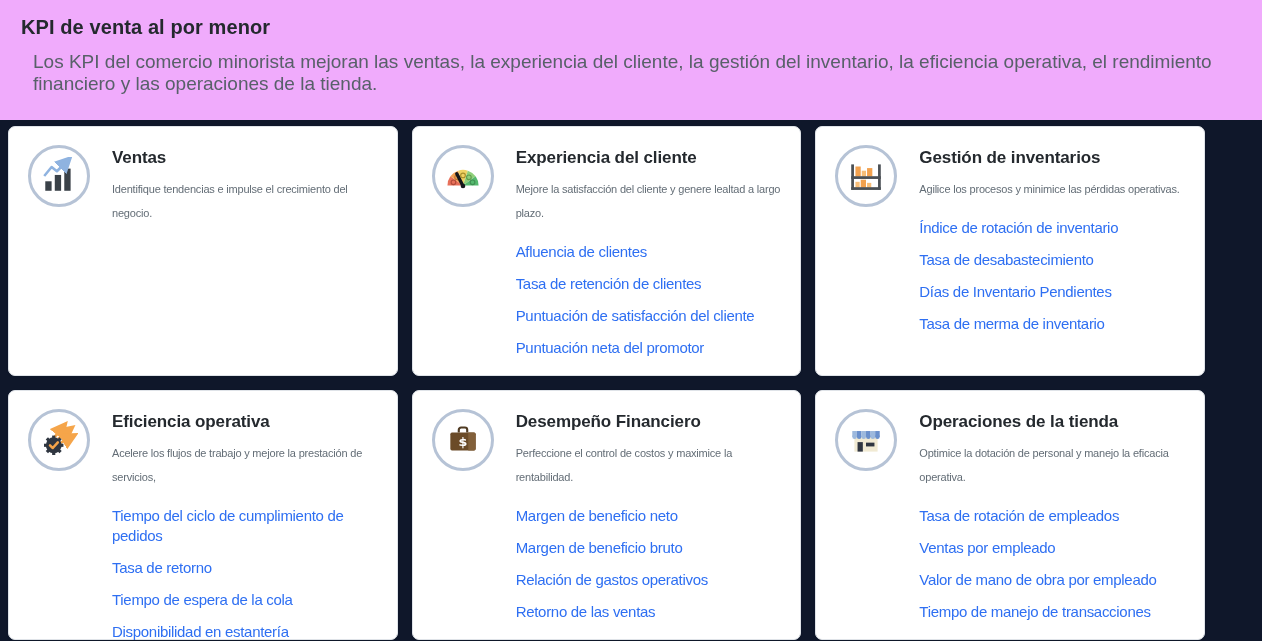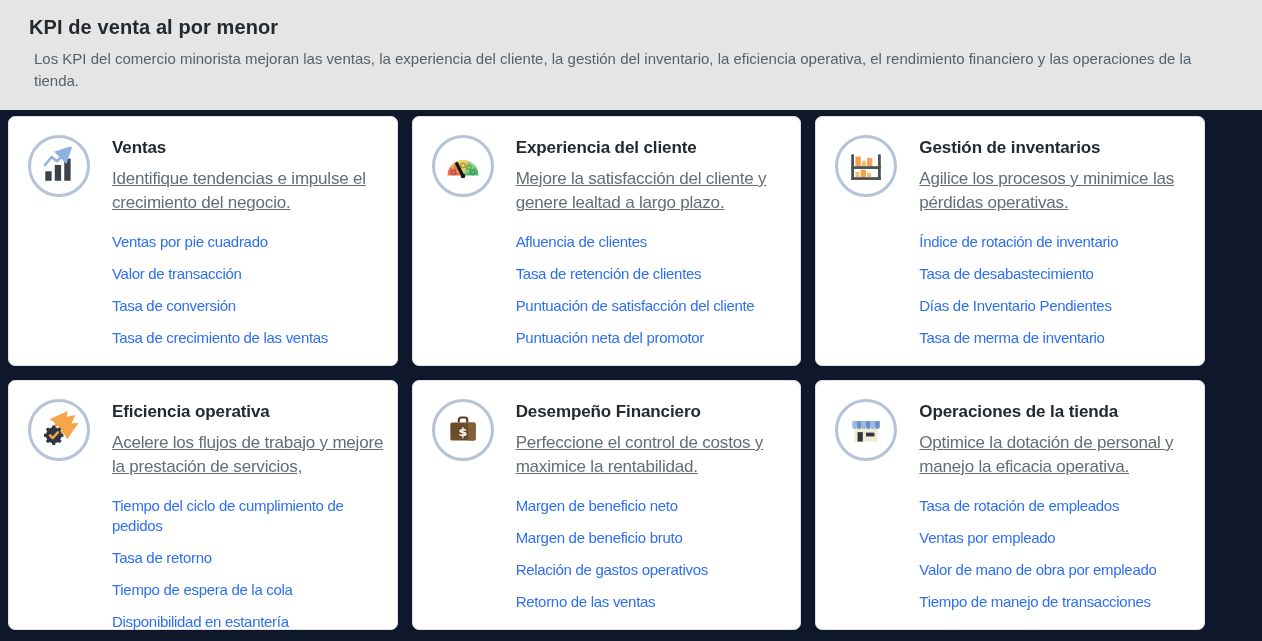--- a/index.html
+++ b/index.html
@@ -5,31 +5,31 @@
 <style>
   * { box-sizing: border-box; }
   html, body { margin: 0; padding: 0; }
   body {
     width: 1262px; height: 641px; overflow: hidden;
     font-family: "Liberation Sans", "DejaVu Sans", sans-serif;
     background: #ffffff;
     -webkit-font-smoothing: antialiased;
   }
   .page-header {
-    background: #e5e5e5;
-    padding: 16px 22px 13px 29px;
+    background: #f0abfc;
+    padding: 16px 22px 13px 21px;
   }
   .page-title {
     margin: 0 0 9px 0;
     font-size: 20px; font-weight: 700;
     color: #24292e; letter-spacing: 0.1px;
   }
   .page-subtitle {
-    margin: 5px; max-width: 1236px;
-    font-size: 15px; line-height: 22px;
+    margin: 12px; max-width: 1236px;
+    font-size: 19px; line-height: 22px;
     color: #586069;
   }
   .cards-section {
     background: #0f172a;
     min-height: 536px;
     padding: 6px 57px 14px 8px;
   }
   .cards-grid {
     display: grid;
     grid-template-columns: repeat(3, 1fr);
@@ -54,22 +54,22 @@
     margin-right: 22px;
   }
   .card-body { flex: 1 1 auto; min-width: 0; padding-right: 4px; }
   .card-title {
     margin: 3px 0 9px 0;
     font-size: 17px; font-weight: 700;
     color: #24292e; letter-spacing: -0.1px;
   }
   .card-desc {
     margin: 0 0 17px 0;
-    font-size: 17px; line-height: 24px;
-    color: #636d76; letter-spacing: -0.2px; text-decoration: underline;
+    font-size: 11px; line-height: 24px;
+    color: #636d76; letter-spacing: -0.2px;
   }
   .link-list { list-style: none; margin: 0; padding: 0; }
   .link-list li { margin: 0 0 12px 0; }
   .kpi-link {
     font-size: 15px; line-height: 20px;
     letter-spacing: -0.3px;
     color: #2e6ff2;
     text-decoration: none;
     cursor: pointer;
   }
@@ -96,26 +96,20 @@
           </defs>
           <rect x="5" y="23" width="6" height="9" fill="#3a4148"></rect>
           <rect x="14" y="17" width="6" height="15" fill="#3a4148"></rect>
           <rect x="23" y="11" width="6" height="21" fill="#3a4148"></rect>
           <polyline points="4,18 11,9.5 16,13.5 25,4.5" fill="none" stroke="#8fb3e0" stroke-width="2.4" stroke-linejoin="round" marker-end="url(#ah1)"></polyline>
         </svg>
       </div>
       <div class="card-body">
         <h2 class="card-title">Ventas</h2>
         <p class="card-desc">Identifique tendencias e impulse el crecimiento del negocio.</p>
-        <ul class="link-list">
-          <li><a class="kpi-link">Ventas por pie cuadrado</a></li>
-          <li><a class="kpi-link">Valor de transacción</a></li>
-          <li><a class="kpi-link">Tasa de conversión</a></li>
-          <li><a class="kpi-link">Tasa de crecimiento de las ventas</a></li>
-        </ul>
       </div>
     </article>
 
     <article class="kpi-card">
       <div class="icon-ring">
         <svg width="40" height="30" viewBox="0 0 36 27">
           <path d="M18 22 L4 22 A14 14 0 0 1 6.67 13.77 Z" fill="#e8705a"></path>
           <path d="M18 22 L6.67 13.77 A14 14 0 0 1 13.67 8.69 Z" fill="#f2a054"></path>
           <path d="M18 22 L13.67 8.69 A14 14 0 0 1 22.33 8.69 Z" fill="#f0d264"></path>
           <path d="M18 22 L22.33 8.69 A14 14 0 0 1 29.32 13.77 Z" fill="#8fcf7a"></path>

